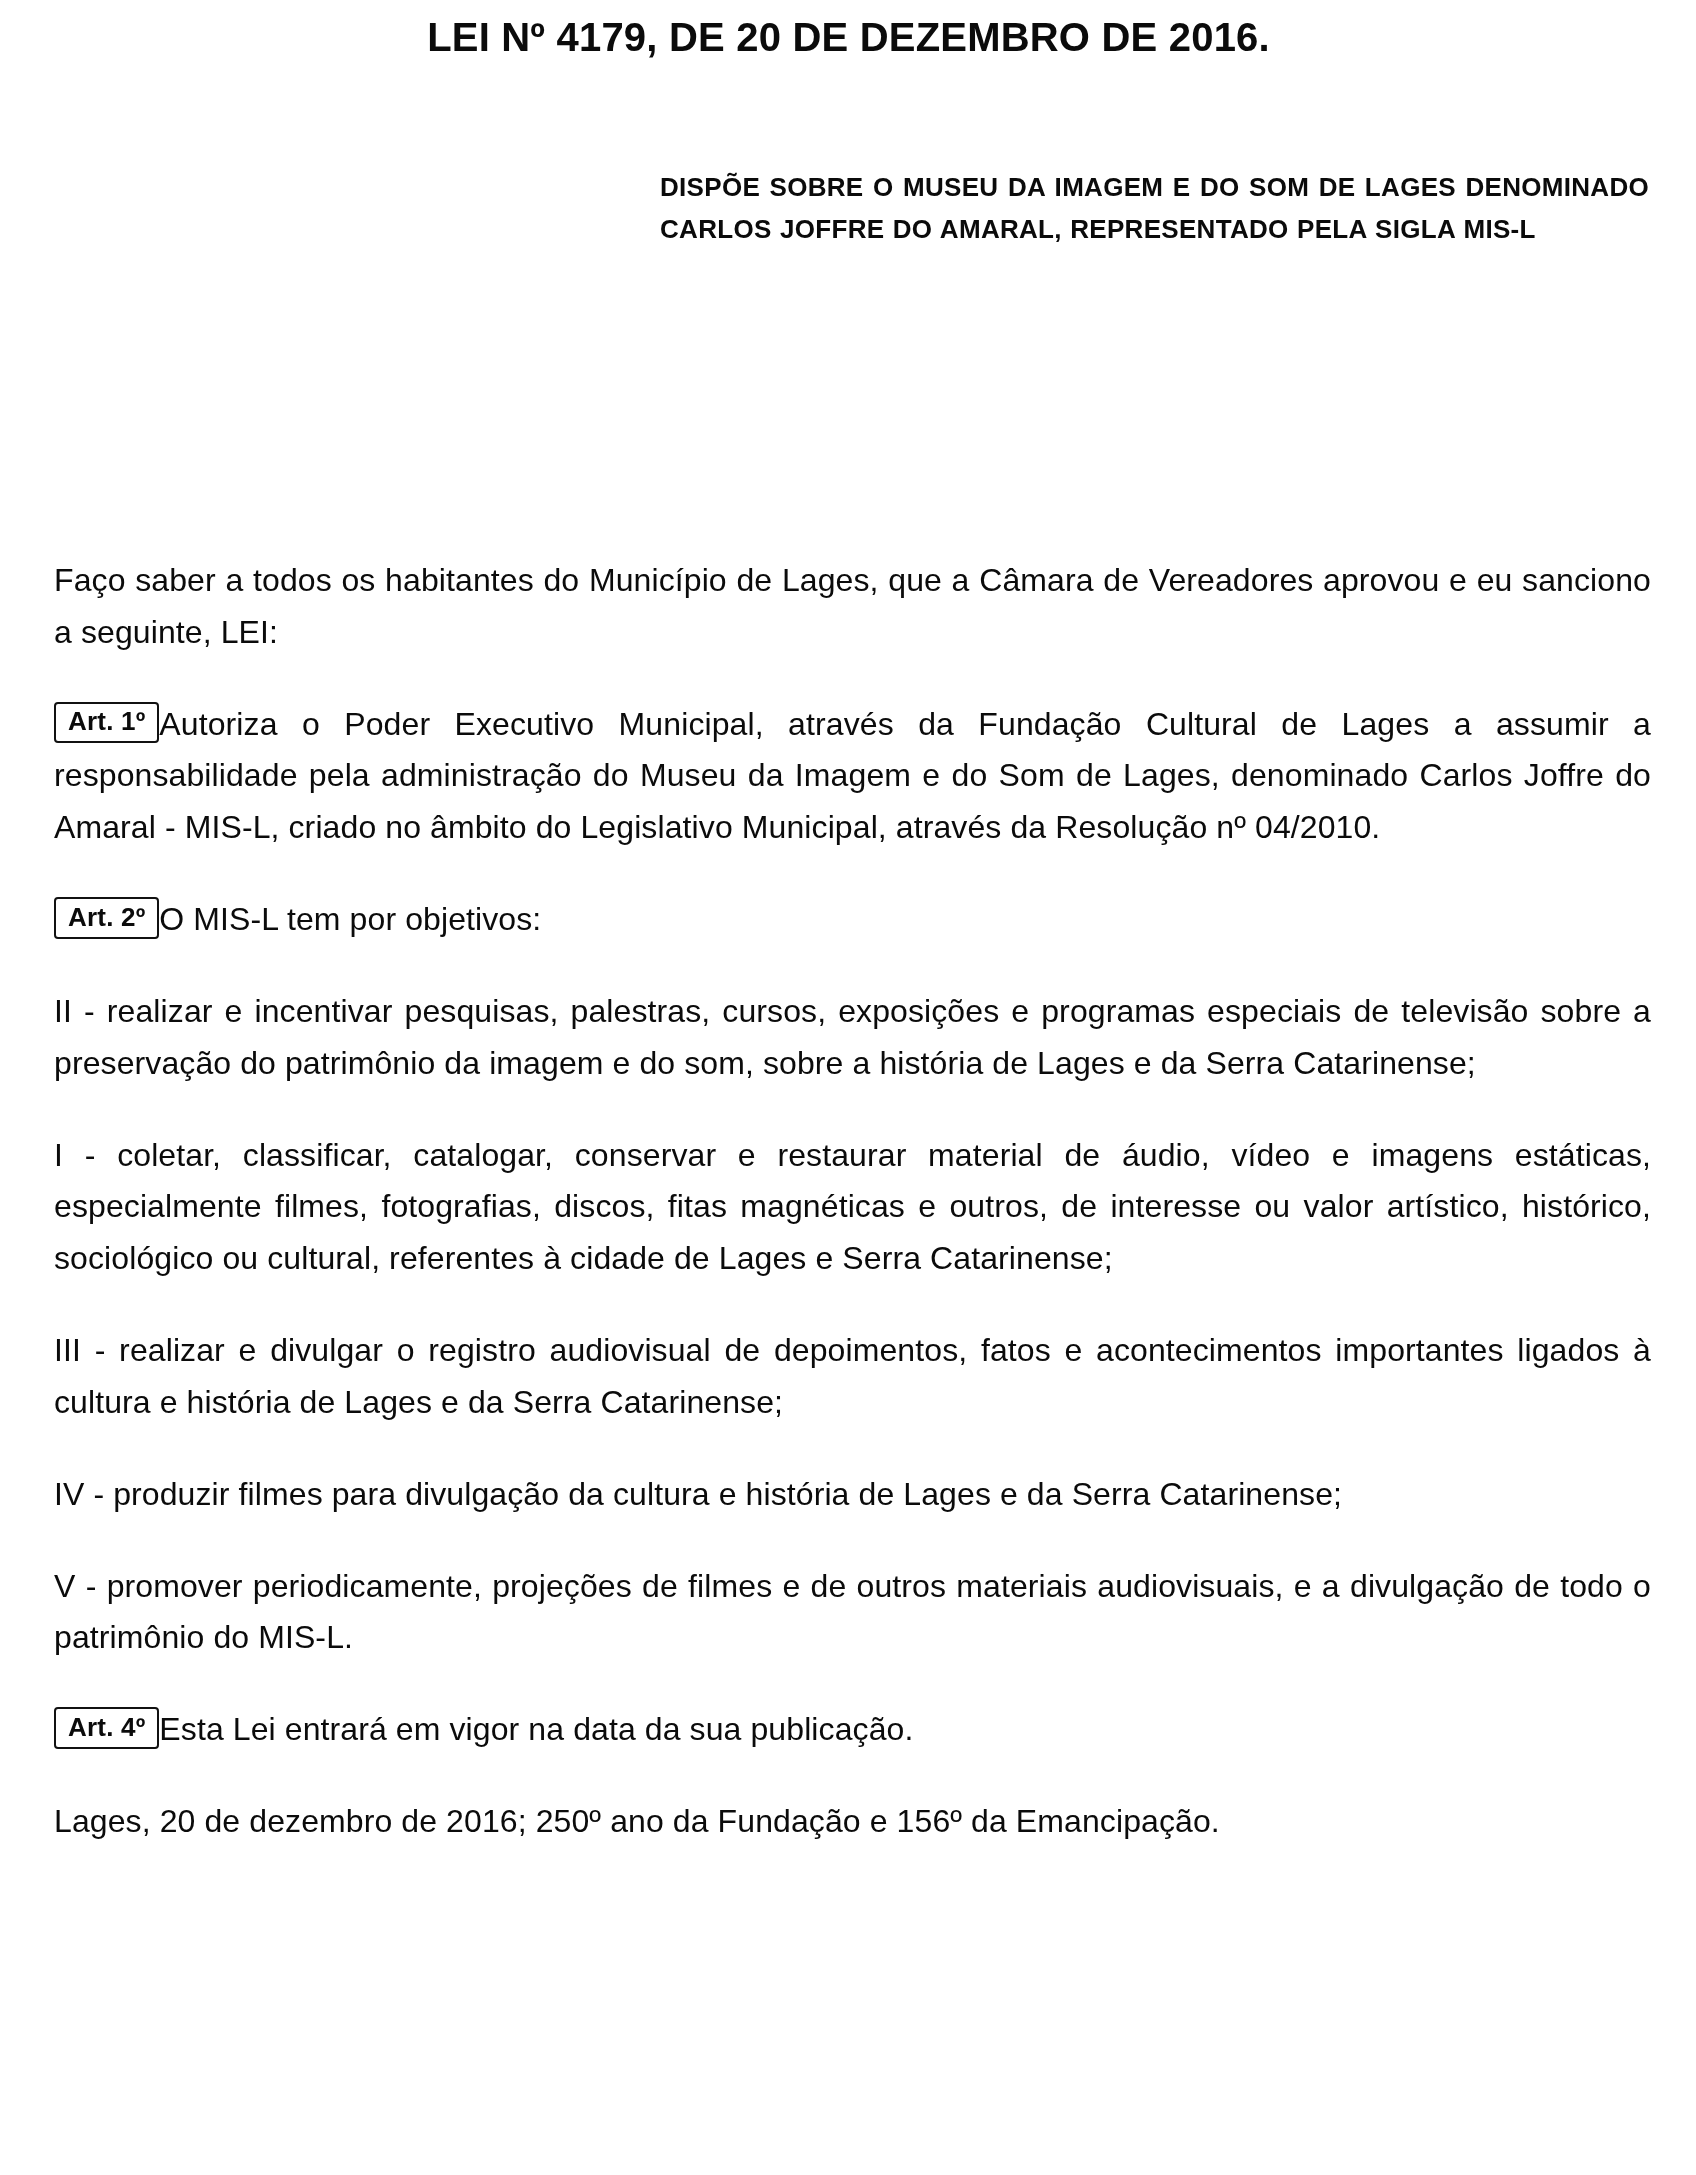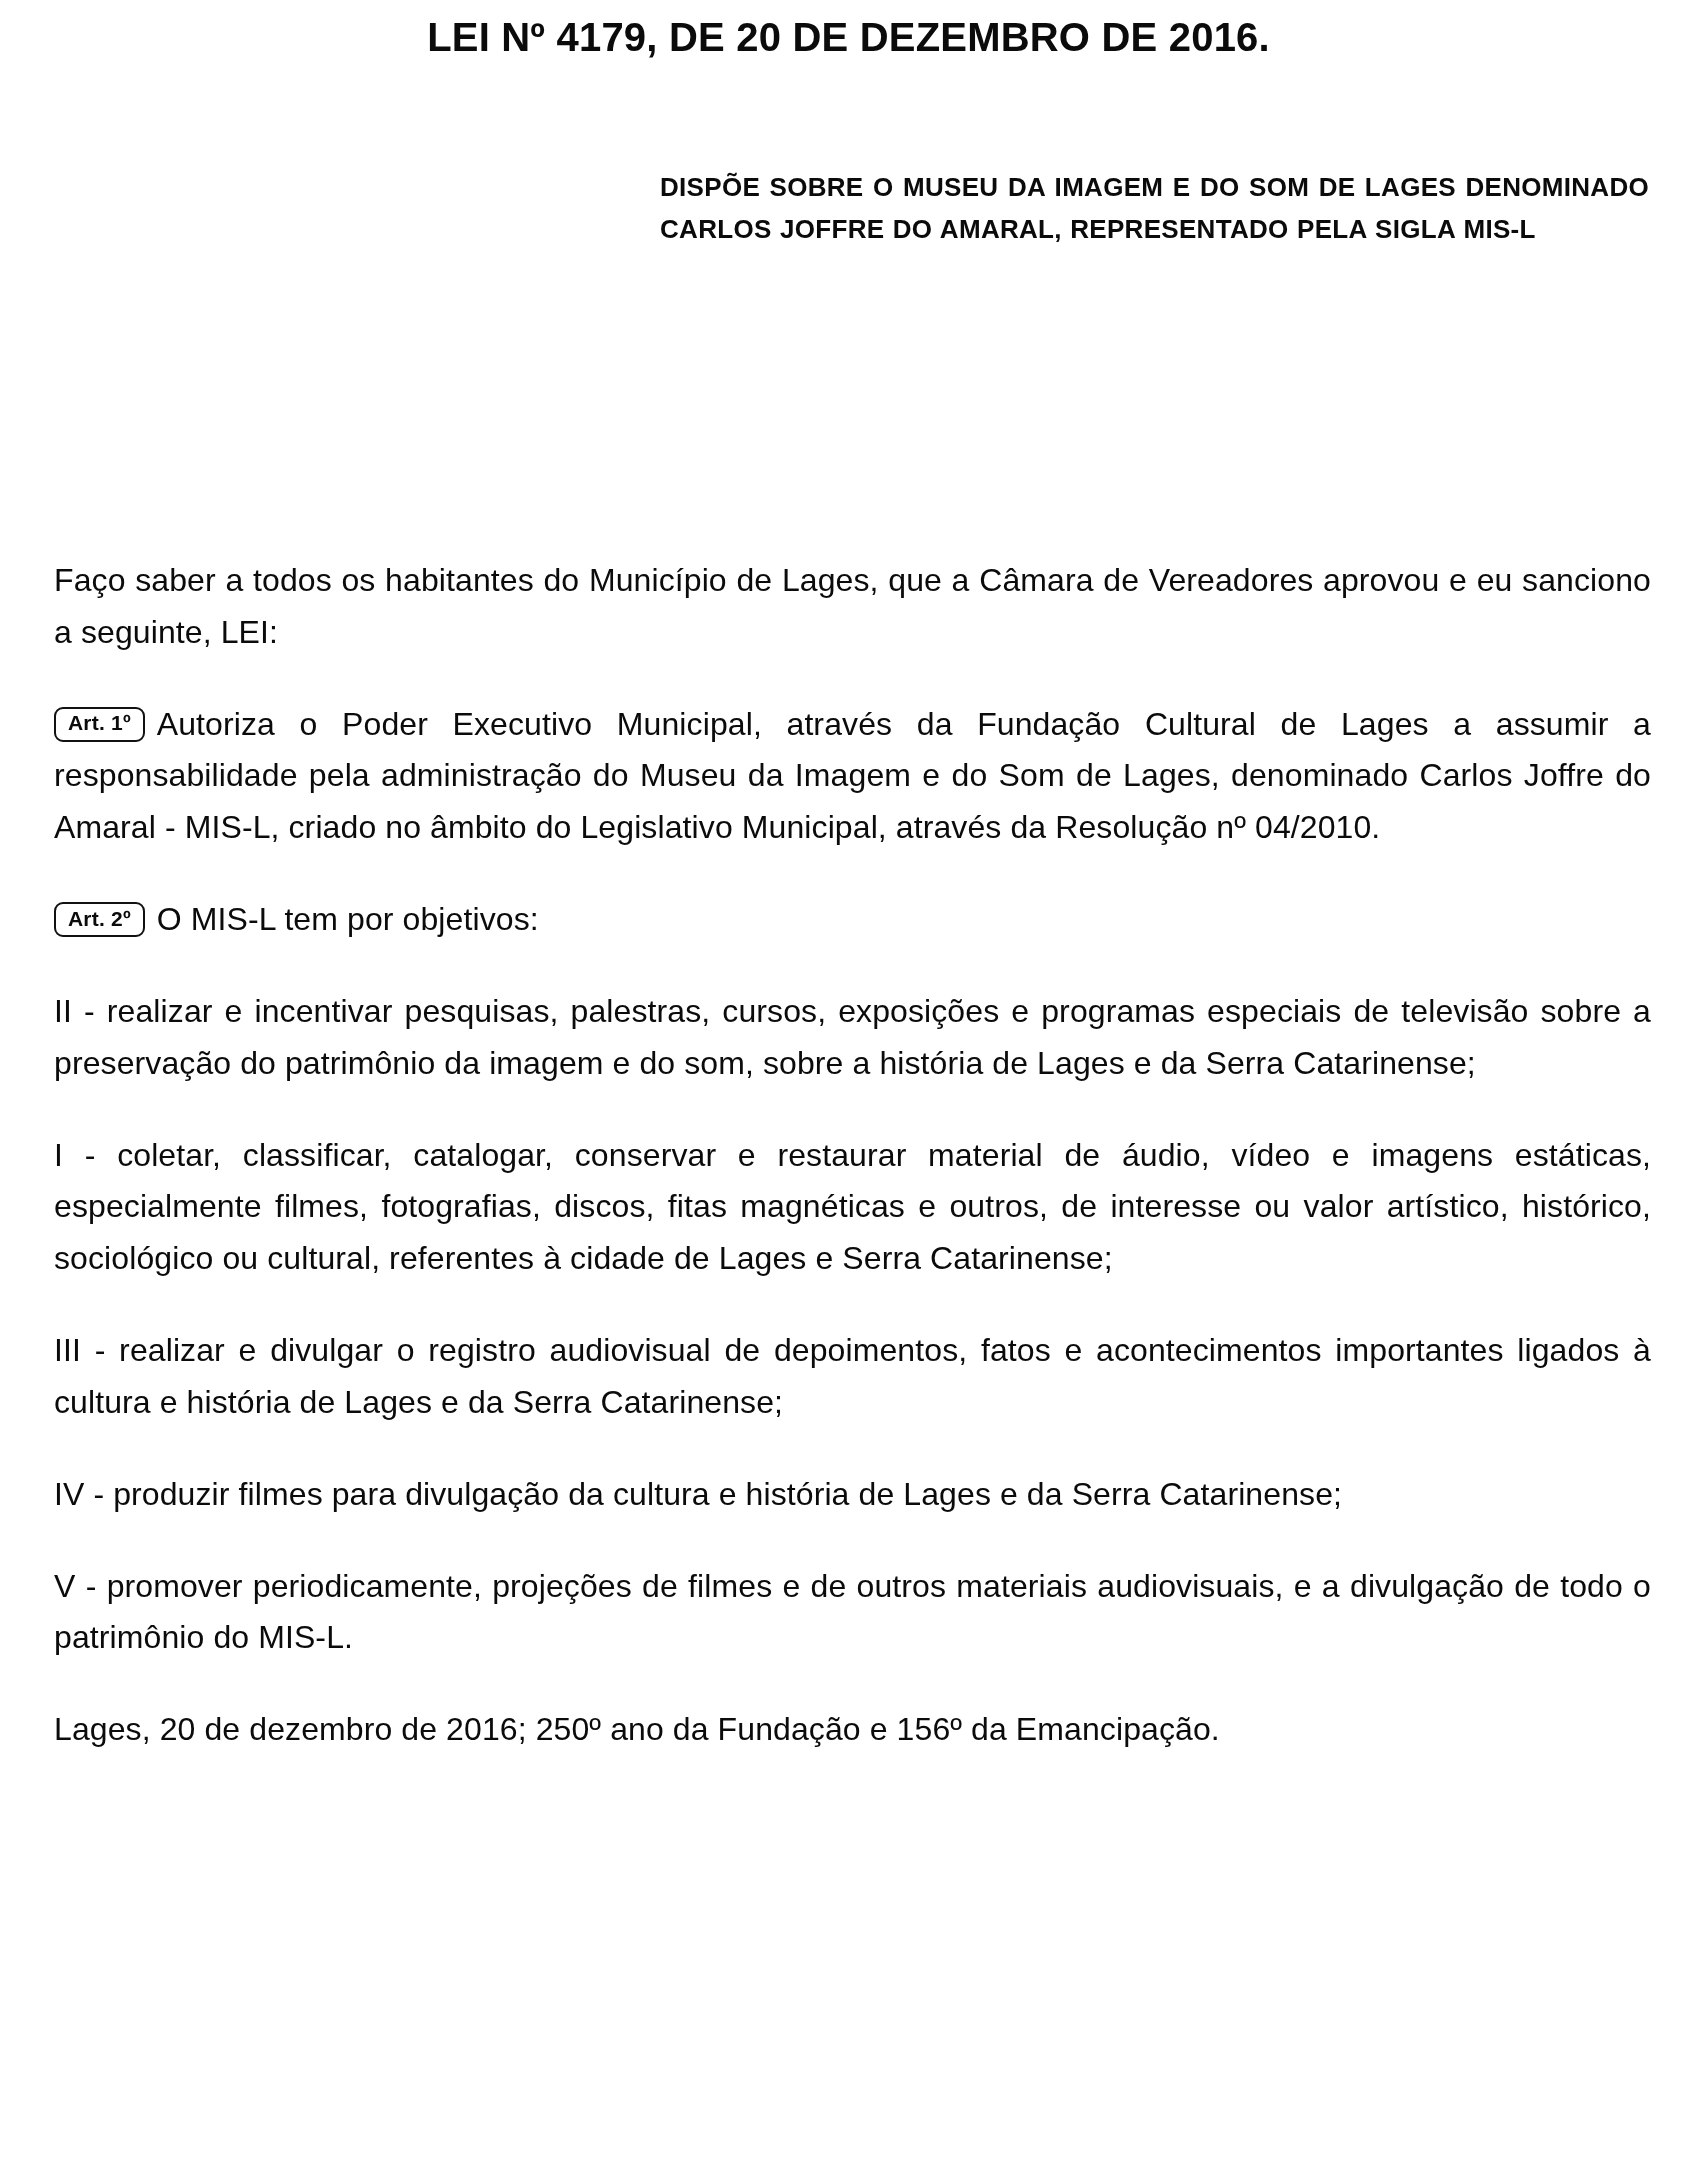--- a/index.html
+++ b/index.html
@@ -71,27 +71,27 @@
     line-height: 1.62;
     text-align: justify;
     text-align-last: left;
     letter-spacing: 0.1px;
   }
 
   
   .art-box {
     display: inline-block;
     border: 2.6px solid #111111;
-    border-radius: 9px;
+    border-radius: 4px;
     padding: 1.7px 12px 3.4px 12px;
-    font-size: 21px;
+    font-size: 26px;
     font-weight: 700;
     line-height: 1.25;
     vertical-align: 4.3px;
-    margin-right: 12px;
+    margin-right: 0;
     letter-spacing: 0.2px;
     white-space: nowrap;
     background: #ffffff;
   }
 
   .art-para {
     text-align: justify;
     text-align-last: left;
   }
 
@@ -125,18 +125,21 @@
 
     <p class="para">I - coletar, classificar, catalogar, conservar e restaurar material de áudio, vídeo e imagens estáticas, especialmente filmes, fotografias, discos, fitas magnéticas e outros, de interesse ou valor artístico, histórico, sociológico ou cultural, referentes à cidade de Lages e Serra Catarinense;</p>
 
     <p class="para">III - realizar e divulgar o registro audiovisual de depoimentos, fatos e acontecimentos importantes ligados à cultura e história de Lages e da Serra Catarinense;</p>
 
     <p class="para">IV - produzir filmes para divulgação da cultura e história de Lages e da Serra Catarinense;</p>
 
     <p class="para">V - promover periodicamente, projeções de filmes e de outros materiais audiovisuais, e a divulgação de todo o patrimônio do MIS-L.</p>
 
 
+    <p class="para art-para">
+      <span class="art-box">Art. 4º</span><span>Esta Lei entrará em vigor na data da sua publicação.</span>
+    </p>
 
     <p class="para closing">Lages, 20 de dezembro de 2016; 250º ano da Fundação e 156º da Emancipação.</p>
 
   </div>
 </div>
 
 
 </body></html>

